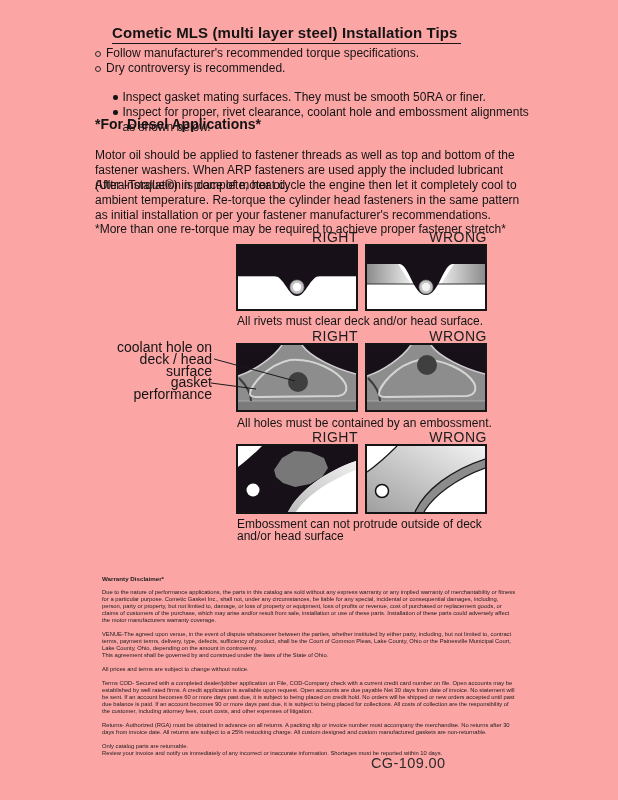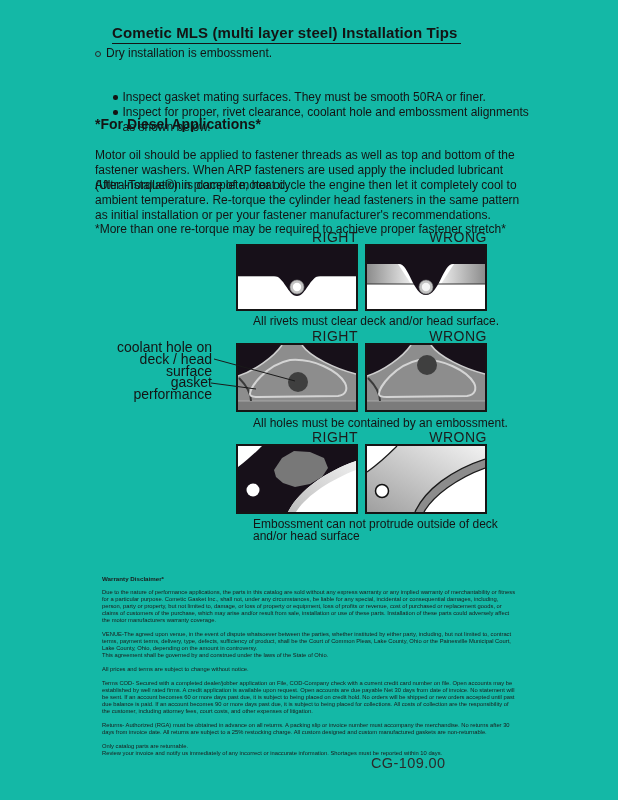--- a/index.html
+++ b/index.html
@@ -1,37 +1,37 @@
 <!DOCTYPE html>
 <html><head>
 <meta charset="utf-8">
 <style>
   html,body{margin:0;padding:0;background:#ffffff;}
-  .page{position:relative;width:618px;height:800px;background:#14b8a6;overflow:hidden;
+  .page{position:relative;width:618px;height:800px;background:#fca5a5;overflow:hidden;
         font-family:"Liberation Sans", sans-serif;color:#141414;}
   
   .title{position:absolute;left:112px;top:24px;font-size:15px;font-weight:700;
          border-bottom:1.5px solid #141414;padding:0 3px 2px 0;letter-spacing:0.1px;}
   .bullets{position:absolute;left:95px;top:46px;width:440px;}
   .subbullets{position:absolute;left:113px;top:90px;width:430px;}
   .b-row{display:flex;align-items:flex-start;line-height:15px;font-size:12px;}
   .o-marker{flex:none;width:4px;height:4px;border:1px solid #2a2a2a;border-radius:50%;margin:5px 5px 0 0;}
   .d-marker{flex:none;width:4.5px;height:4.5px;background:#141414;border-radius:50%;margin:5px 5px 0 0;}
   
   .diesel-h{position:absolute;left:95px;top:116px;font-size:14px;font-weight:700;}
   .para{position:absolute;left:95px;width:430px;font-size:12px;line-height:15px;}
   .p1{top:136px;} .p2{top:166px;} .note{top:210px;}
   
   .rw-label{position:absolute;width:122px;text-align:right;font-size:14px;letter-spacing:0.5px;color:#1c1c1c;}
   .figbox{position:absolute;width:122px;border:2px solid #151515;box-sizing:border-box;background:#fff;}
   .figbox svg{display:block;width:100%;height:100%;}
   .bx-l{left:236px;} .bx-r{left:365px;}
   .pair1{top:244px;height:67px;} .pair2{top:343px;height:69px;} .pair3{top:444px;height:70px;}
   .lbl1{top:229px;} .lbl2{top:328px;} .lbl3{top:429px;}
-  .caption{position:absolute;left:237px;font-size:12px;color:#141414;white-space:nowrap;margin-left:16px;}
+  .caption{position:absolute;left:237px;font-size:12px;color:#141414;white-space:nowrap;}
   .cap1{top:314px;} .cap2{top:416px;} .cap3a{top:517px;} .cap3b{top:529px;}
   .side-label{position:absolute;left:100px;width:112px;text-align:right;font-size:14px;line-height:12px;color:#141414;}
   .sl1{top:341px;} .sl2{top:353px;} .sl3{top:376px;}
   .leader-overlay{position:absolute;left:0;top:0;width:618px;height:800px;pointer-events:none;z-index:5;}
   
   .warranty{position:absolute;left:102px;top:575px;width:416px;font-size:5.8px;line-height:7px;color:#1b1b1b;}
   .warranty h3{margin:0 0 7px 0;font-size:6.2px;font-weight:700;}
   .warranty p{margin:0;}
   .warranty p.gap{margin-bottom:7px;}
   
@@ -40,21 +40,25 @@
 </head>
 <body>
 
 <div class="page">
 
   <div class="title">Cometic MLS (multi layer steel) Installation Tips</div>
 
   <div class="bullets">
     <div class="b-row">
       <span class="o-marker"></span>
-      <span>Dry installation is embossment.</span>
+      <span>Follow manufacturer's recommended torque specifications.</span>
+    </div>
+    <div class="b-row">
+      <span class="o-marker"></span>
+      <span>Dry controversy is recommended.</span>
     </div>
   </div>
   <div class="subbullets">
     <div class="b-row">
       <span class="d-marker"></span>
       <span>Inspect gasket mating surfaces.  They must be smooth 50RA or finer.</span>
     </div>
     <div class="b-row">
       <span class="d-marker"></span>
       <span>Inspect for proper, rivet clearance, coolant hole and embossment alignments as shown below.</span>

